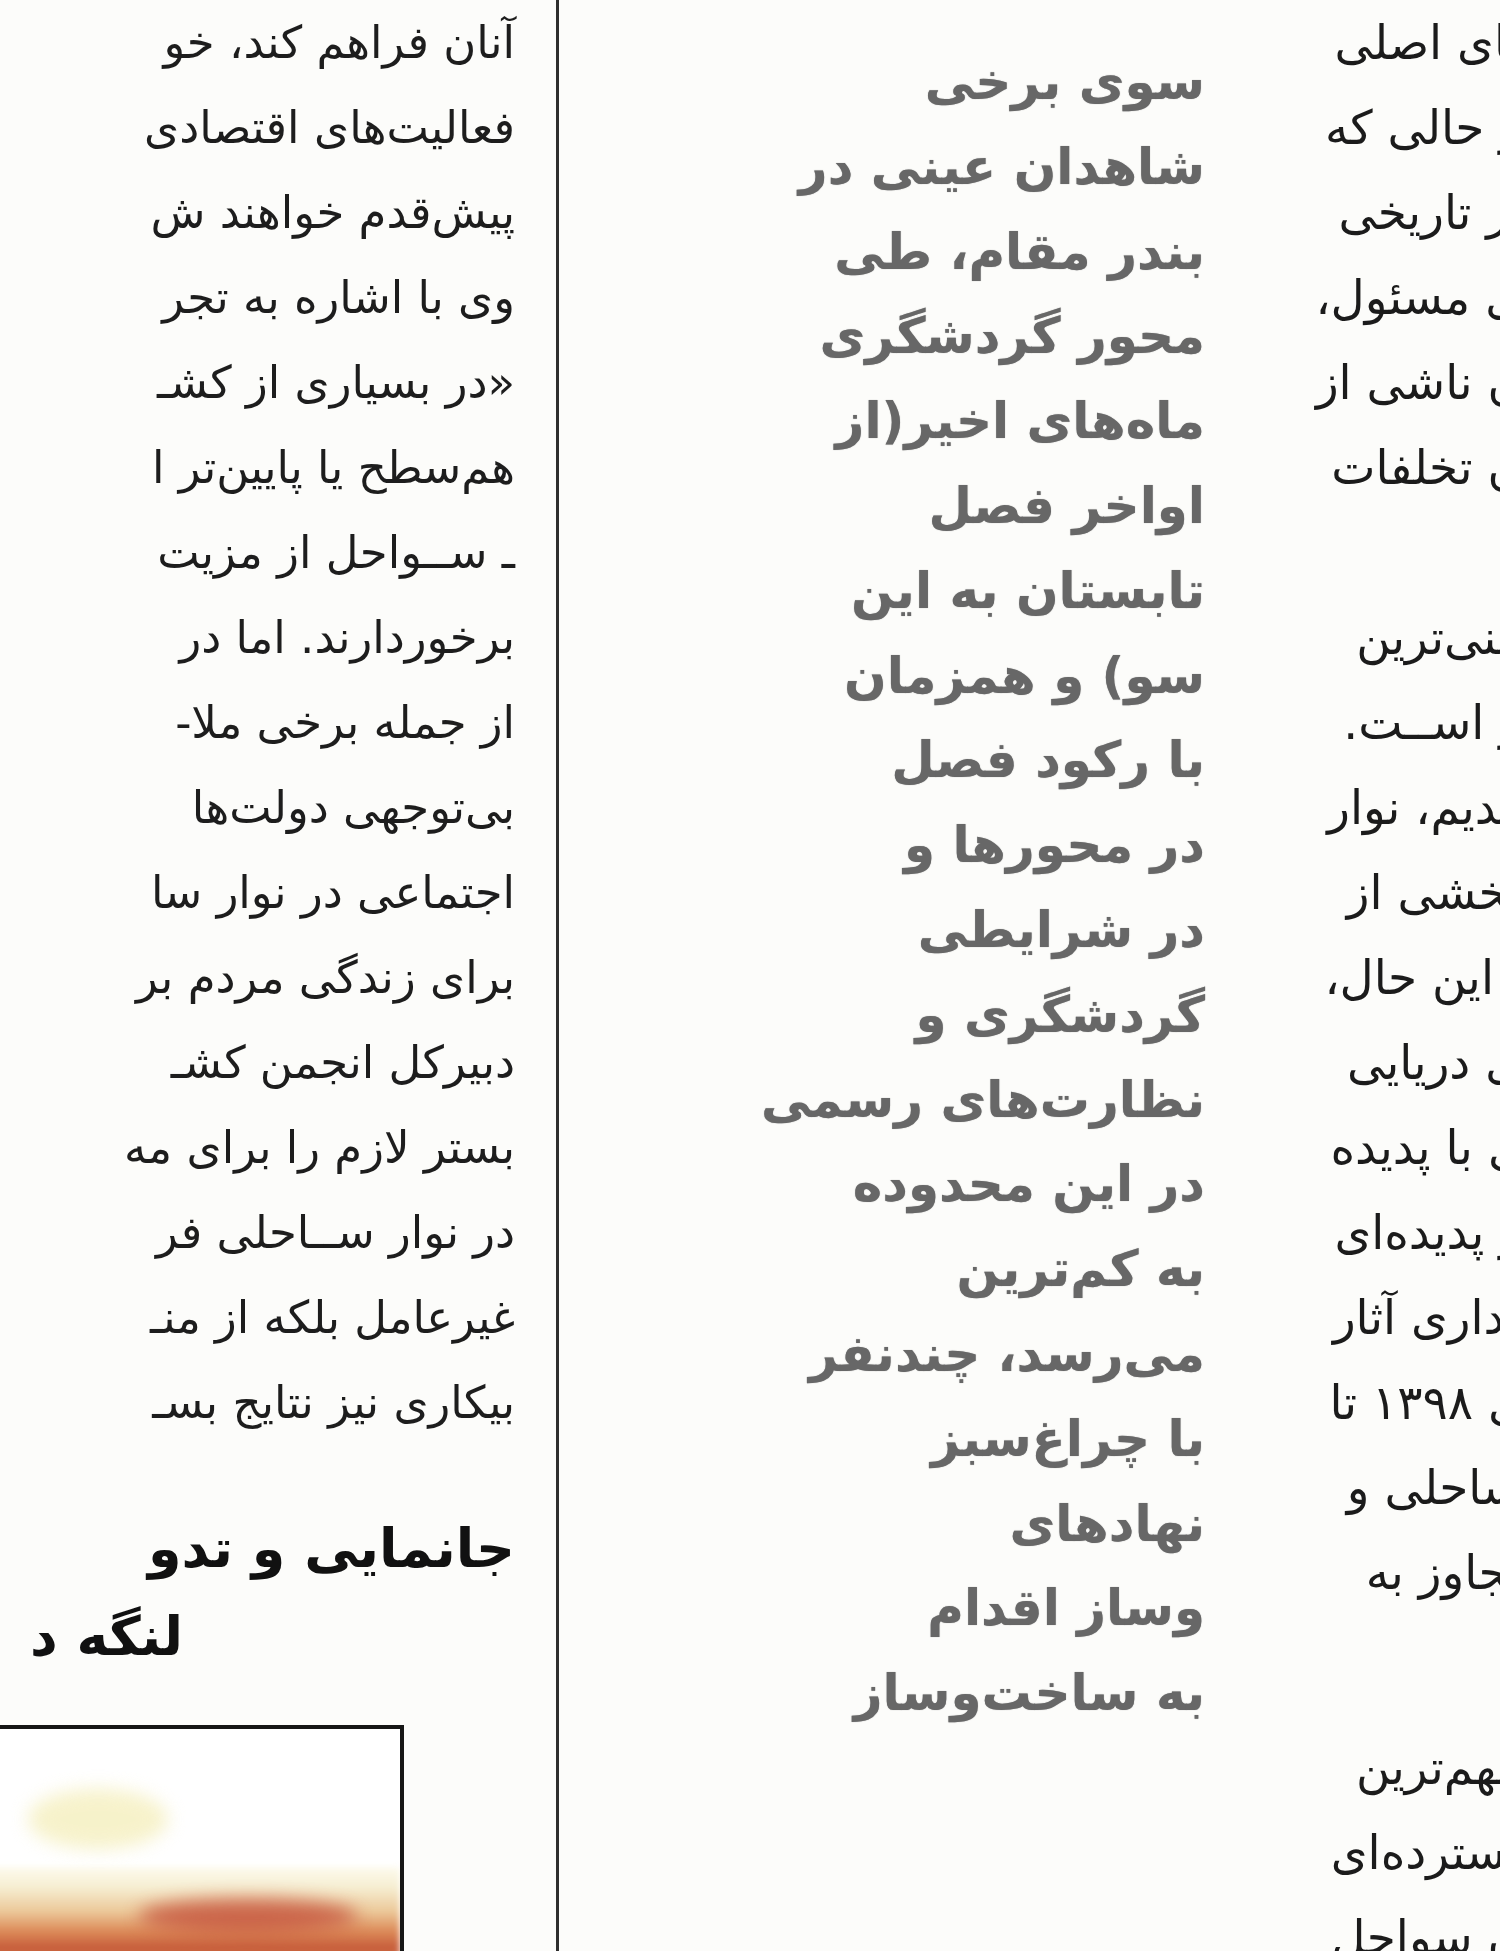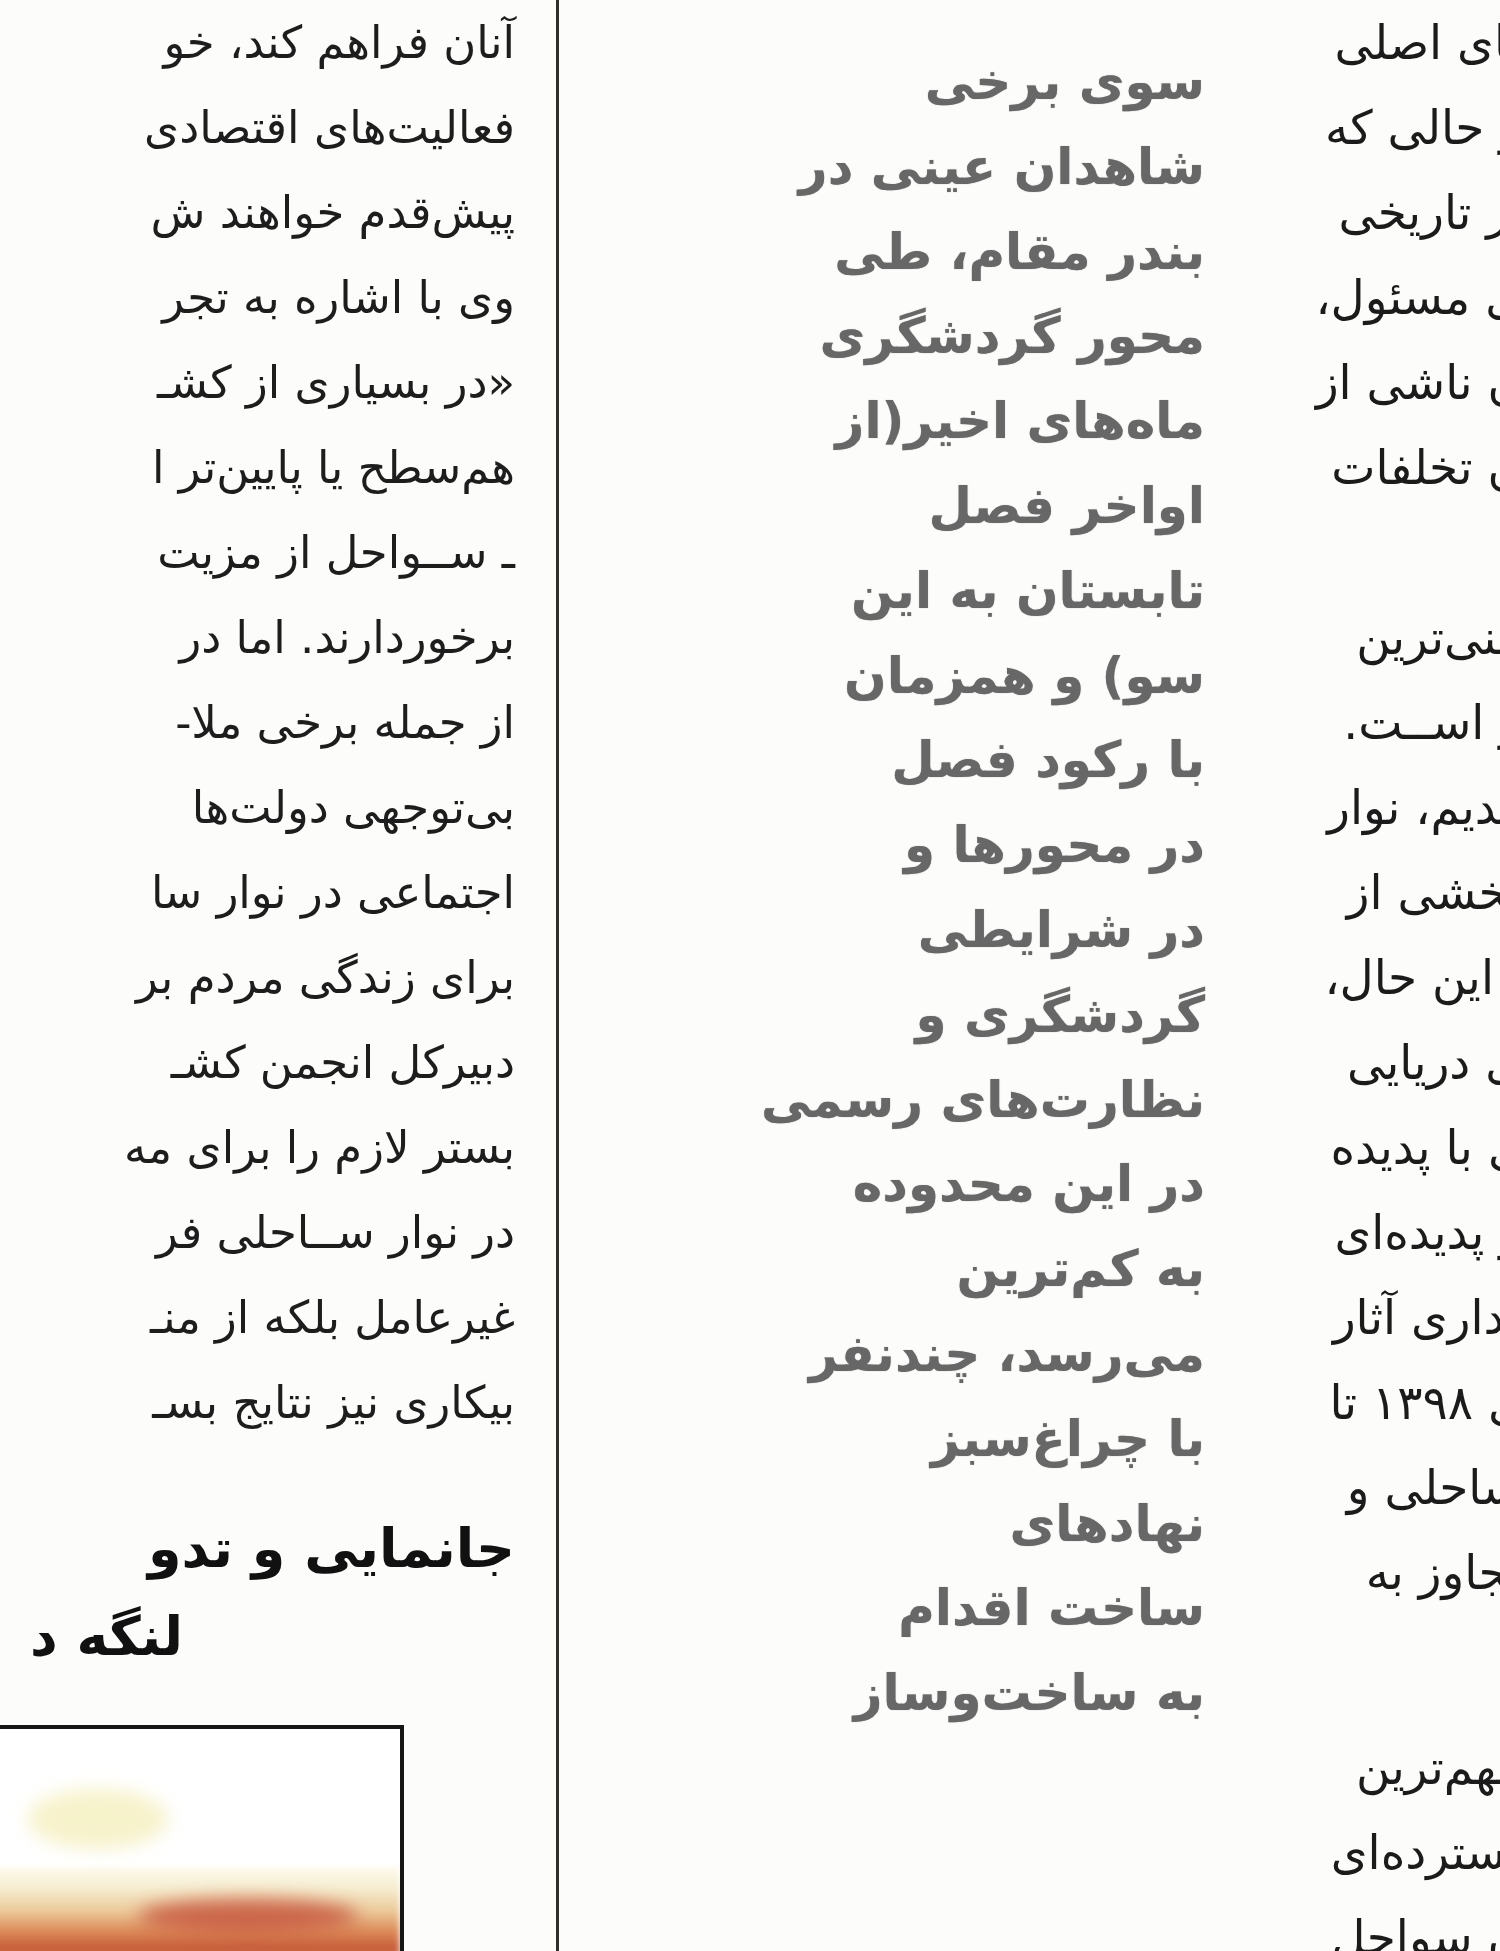--- a/index.html
+++ b/index.html
@@ -100,21 +100,21 @@
       <div class="mline">با رکود فصل</div>
       <div class="mline">در محورها و</div>
       <div class="mline">در شرایطی</div>
       <div class="mline">گردشگری و</div>
       <div class="mline">نظارت‌های رسمی</div>
       <div class="mline">در این محدوده</div>
       <div class="mline">به کم‌ترین</div>
       <div class="mline">می‌رسد، چندنفر</div>
       <div class="mline">با چراغ‌سبز</div>
       <div class="mline">نهادهای</div>
-      <div class="mline">ساخت اقدام</div>
+      <div class="mline">وساز اقدام</div>
       <div class="mline">به ساخت‌وساز</div>
     </div>
 </div>
 
 <div class="col-right">
   <div>
 
   <div class="rline">ـای اصلی</div>
       <div class="rline">ر حالی که</div>
       <div class="rline">ار تاریخی</div>

